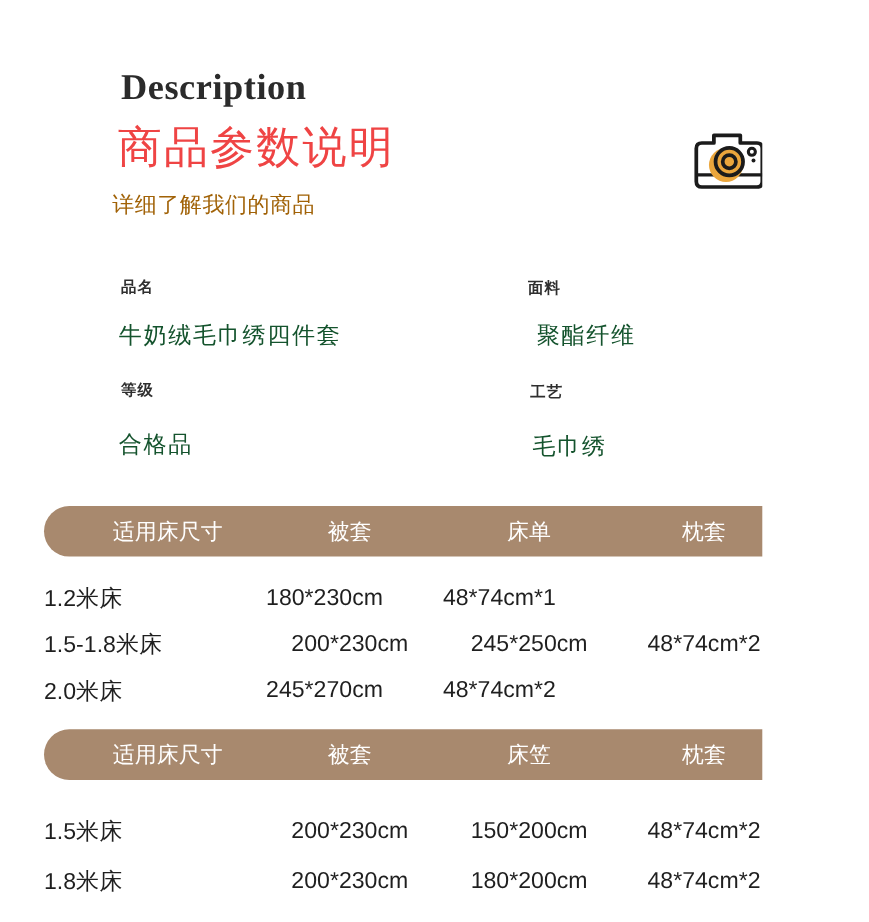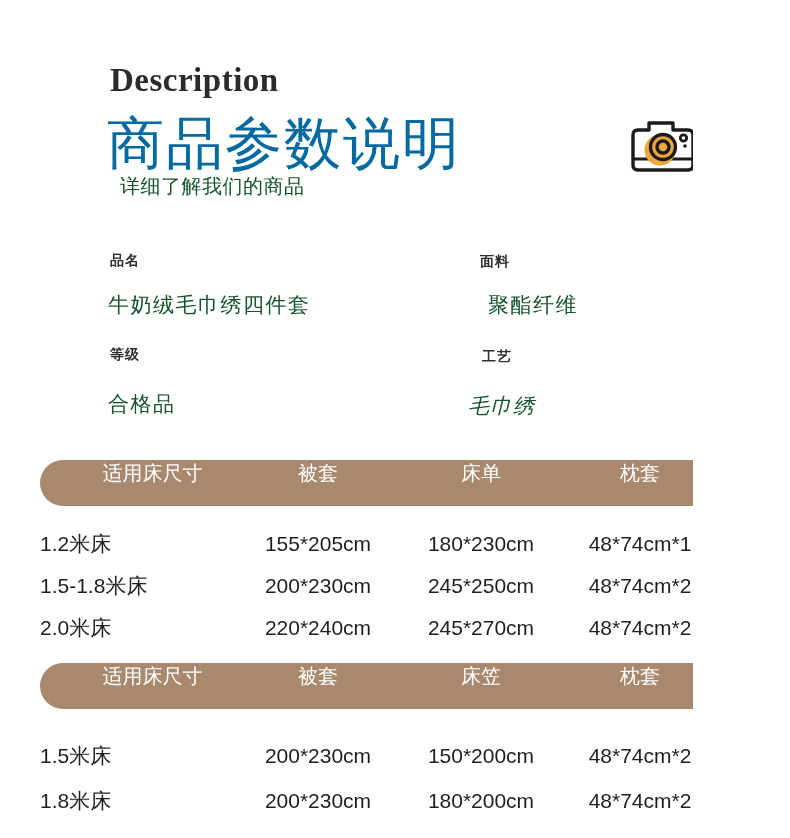--- a/index.html
+++ b/index.html
@@ -15,49 +15,49 @@
 
   
   .en-title {
     position: absolute; left: 110px; top: 62px;
     font-family: "Liberation Serif", "DejaVu Serif", serif;
     font-weight: 700; font-size: 33px; color: #2b2b2b;
     letter-spacing: 0.5px;
   }
   .cn-title {
     position: absolute; left: 107px; top: 106px;
-    font-size: 57px; font-weight: 500; color: #0369a1;
+    font-size: 40px; font-weight: 500; color: #ef4444;
     letter-spacing: 2px;
   }
   .subtitle {
-    position: absolute; left: 120px; top: 173px;
-    font-size: 20px; color: #14532d; letter-spacing: 0.5px;
+    position: absolute; left: 102px; top: 173px;
+    font-size: 20px; color: #a16207; letter-spacing: 0.5px;
   }
   .camera { position: absolute; left: 629px; top: 113px; width: 68px; height: 60px; }
 
   
   .spec-label { position: absolute; font-size: 14px; font-weight: 700; color: #2f2f2f; letter-spacing: 1px; }
   .spec-value { position: absolute; font-size: 21px; color: #14532d; letter-spacing: 1.5px; }
   .pos-l1 { left: 110px; top: 252px; }
   .pos-v1 { left: 108px; top: 291px; }
   .pos-l2 { left: 480px; top: 253px; }
   .pos-v2 { left: 488px; top: 291px; }
   .pos-l3 { left: 110px; top: 346px; }
   .pos-v3 { left: 108px; top: 390px; }
   .pos-l4 { left: 482px; top: 348px; }
-  .pos-v4 { left: 468px; top: 392px; font-style: italic; }
+  .pos-v4 { left: 484px; top: 392px; }
 
   
   .size-table { position: absolute; left: 40px; width: 708px; }
   .table-1 { top: 460px; }
   .table-2 { top: 663px; }
   .pill {
     height: 46px; border-radius: 23px;
     background: #A8896E;
-    display: flex; 
+    display: flex; align-items: center;
     color: #ffffff; font-size: 20px; font-weight: 500;
   }
   .trow {
     display: flex; align-items: center;
     height: 42px; font-size: 21px; color: #1f1f1f;
   }
   .table-1 .rows { margin-top: 17px; }
   .table-2 .rows { margin-top: 24px; }
   .table-2 .trow { height: 45px; }
 
@@ -98,33 +98,31 @@
   <div class="size-table table-1">
     <div class="pill" style="background: rgb(168, 137, 110);">
       <div class="c-a">适用床尺寸</div>
       <div class="c-b">被套</div>
       <div class="c-c">床单</div>
       <div class="c-d">枕套</div>
     </div>
     <div class="rows">
       <div class="trow">
         <div class="c-a">1.2米床</div>
-        <div class="c-b">155*205cm</div>
         <div class="c-c">180*230cm</div>
         <div class="c-d">48*74cm*1</div>
       </div>
       <div class="trow">
         <div class="c-a">1.5-1.8米床</div>
         <div class="c-b">200*230cm</div>
         <div class="c-c">245*250cm</div>
         <div class="c-d">48*74cm*2</div>
       </div>
       <div class="trow">
         <div class="c-a">2.0米床</div>
-        <div class="c-b">220*240cm</div>
         <div class="c-c">245*270cm</div>
         <div class="c-d">48*74cm*2</div>
       </div>
     </div>
   </div>
 
   <div class="size-table table-2">
     <div class="pill" style="background: rgb(168, 137, 110);">
       <div class="c-a">适用床尺寸</div>
       <div class="c-b">被套</div>

